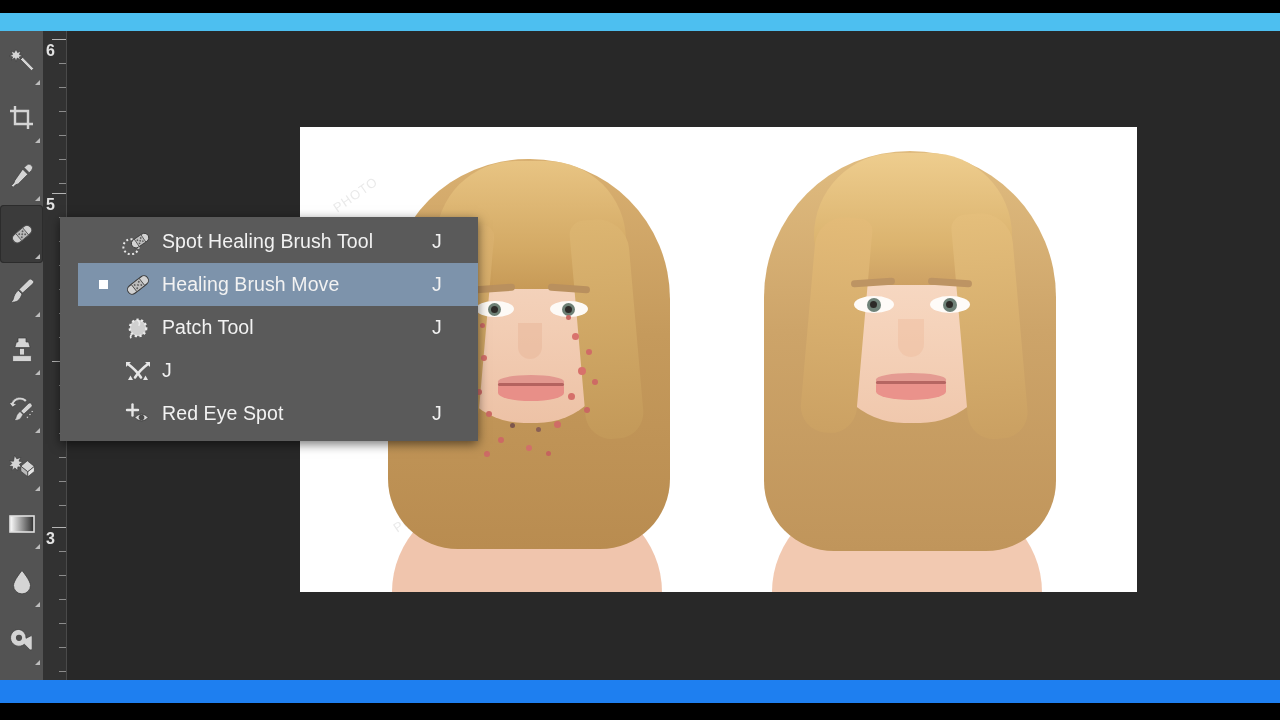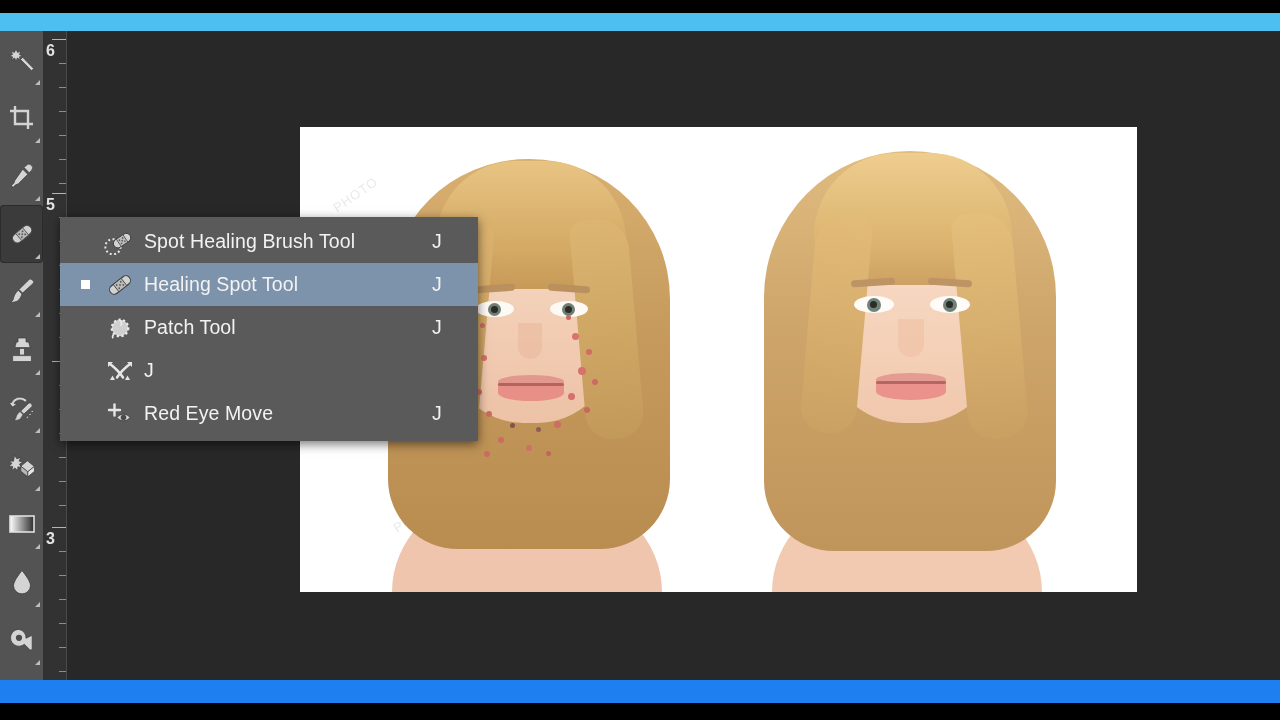--- a/index.html
+++ b/index.html
@@ -59,21 +59,21 @@
   
   .face { position:absolute; }
   .hair { position:absolute; border-radius:48% 48% 42% 42%; }
   .skin { position:absolute; }
   .blemish { position:absolute; border-radius:50%; }
 
   
   .flyout {
     position:absolute; left:60px; top:186px; width:418px;
     background:#5a5a5a; box-shadow:0 3px 10px rgba(0,0,0,.55);
-    padding:3px 0 6px 0;
+    padding:3px 0 6px 18px;
   }
   .mi {
     position:relative; display:flex; align-items:center;
     height:43px; padding:0 0 0 14px; color:#f2f2f2; font-size:19.5px;
   }
   .mi.active { background:#7d93ab; }
   .mi .bullet { width:22px; display:flex; align-items:center; justify-content:center; }
   .mi .bullet i { display:block; width:9px; height:9px; background:#fff; }
   .mi .ic { width:48px; display:flex; align-items:center; justify-content:center; }
   .mi .lbl { flex:1; letter-spacing:.1px; }
@@ -390,21 +390,21 @@
               <g fill="#5a5a5a">
                 <circle cx="14.4" cy="11" r=".9"></circle>
                   <circle cx="17" cy="13" r=".9"></circle>
                 <circle cx="19.6" cy="11" r=".9"></circle>
                   <circle cx="14.4" cy="15" r=".9"></circle>
                 <circle cx="19.6" cy="15" r=".9"></circle>
               </g>
             </g>
           </svg>
         </span>
-        <span class="lbl">Healing Spot Tool</span>
+        <span class="lbl">Healing Brush Move</span>
         <span class="sc">J</span>
       </div>
 
       <div class="mi">
         <span class="bullet"></span>
         <span class="ic">
           <svg width="34" height="26" viewBox="0 0 34 26">
             <circle cx="17" cy="13" r="8.2" fill="#cfcfcf" stroke="#eaeaea" stroke-width="2.4" stroke-dasharray="2.2 2.4"></circle>
             <path d="M17 5.2c2 2.2 2 4 .6 5.6" fill="none" stroke="#eaeaea" stroke-width="1.6"></path>
             <path d="M10.5 19.6c-1.2 1.4-1.2 2.6-.4 3.6" fill="none" stroke="#eaeaea" stroke-width="1.6"></path>
@@ -436,21 +436,21 @@
         <span class="ic">
           <svg width="34" height="26" viewBox="0 0 34 26">
             <g stroke="#e6e6e6" stroke-width="2.4" stroke-linecap="round">
               <path d="M6 9h11"></path>
                 <path d="M11.5 3.5v11"></path>
             </g>
             <path d="M14 16.5c3-4.4 10-4.4 13 0-3 4.4-10 4.4-13 0z" fill="#d8d8d8" stroke="#3a3a3a" stroke-width=".9"></path>
             <circle cx="20.5" cy="16.5" r="2.8" fill="#4a4a4a"></circle>
           </svg>
         </span>
-        <span class="lbl">Red Eye Move</span>
+        <span class="lbl">Red Eye Spot</span>
         <span class="sc">J</span>
       </div>
     </div>
 
 
   </div>
 
   <div class="bar-bot-blue"></div>
   <div class="bar-bot-black"></div>
 </div>

